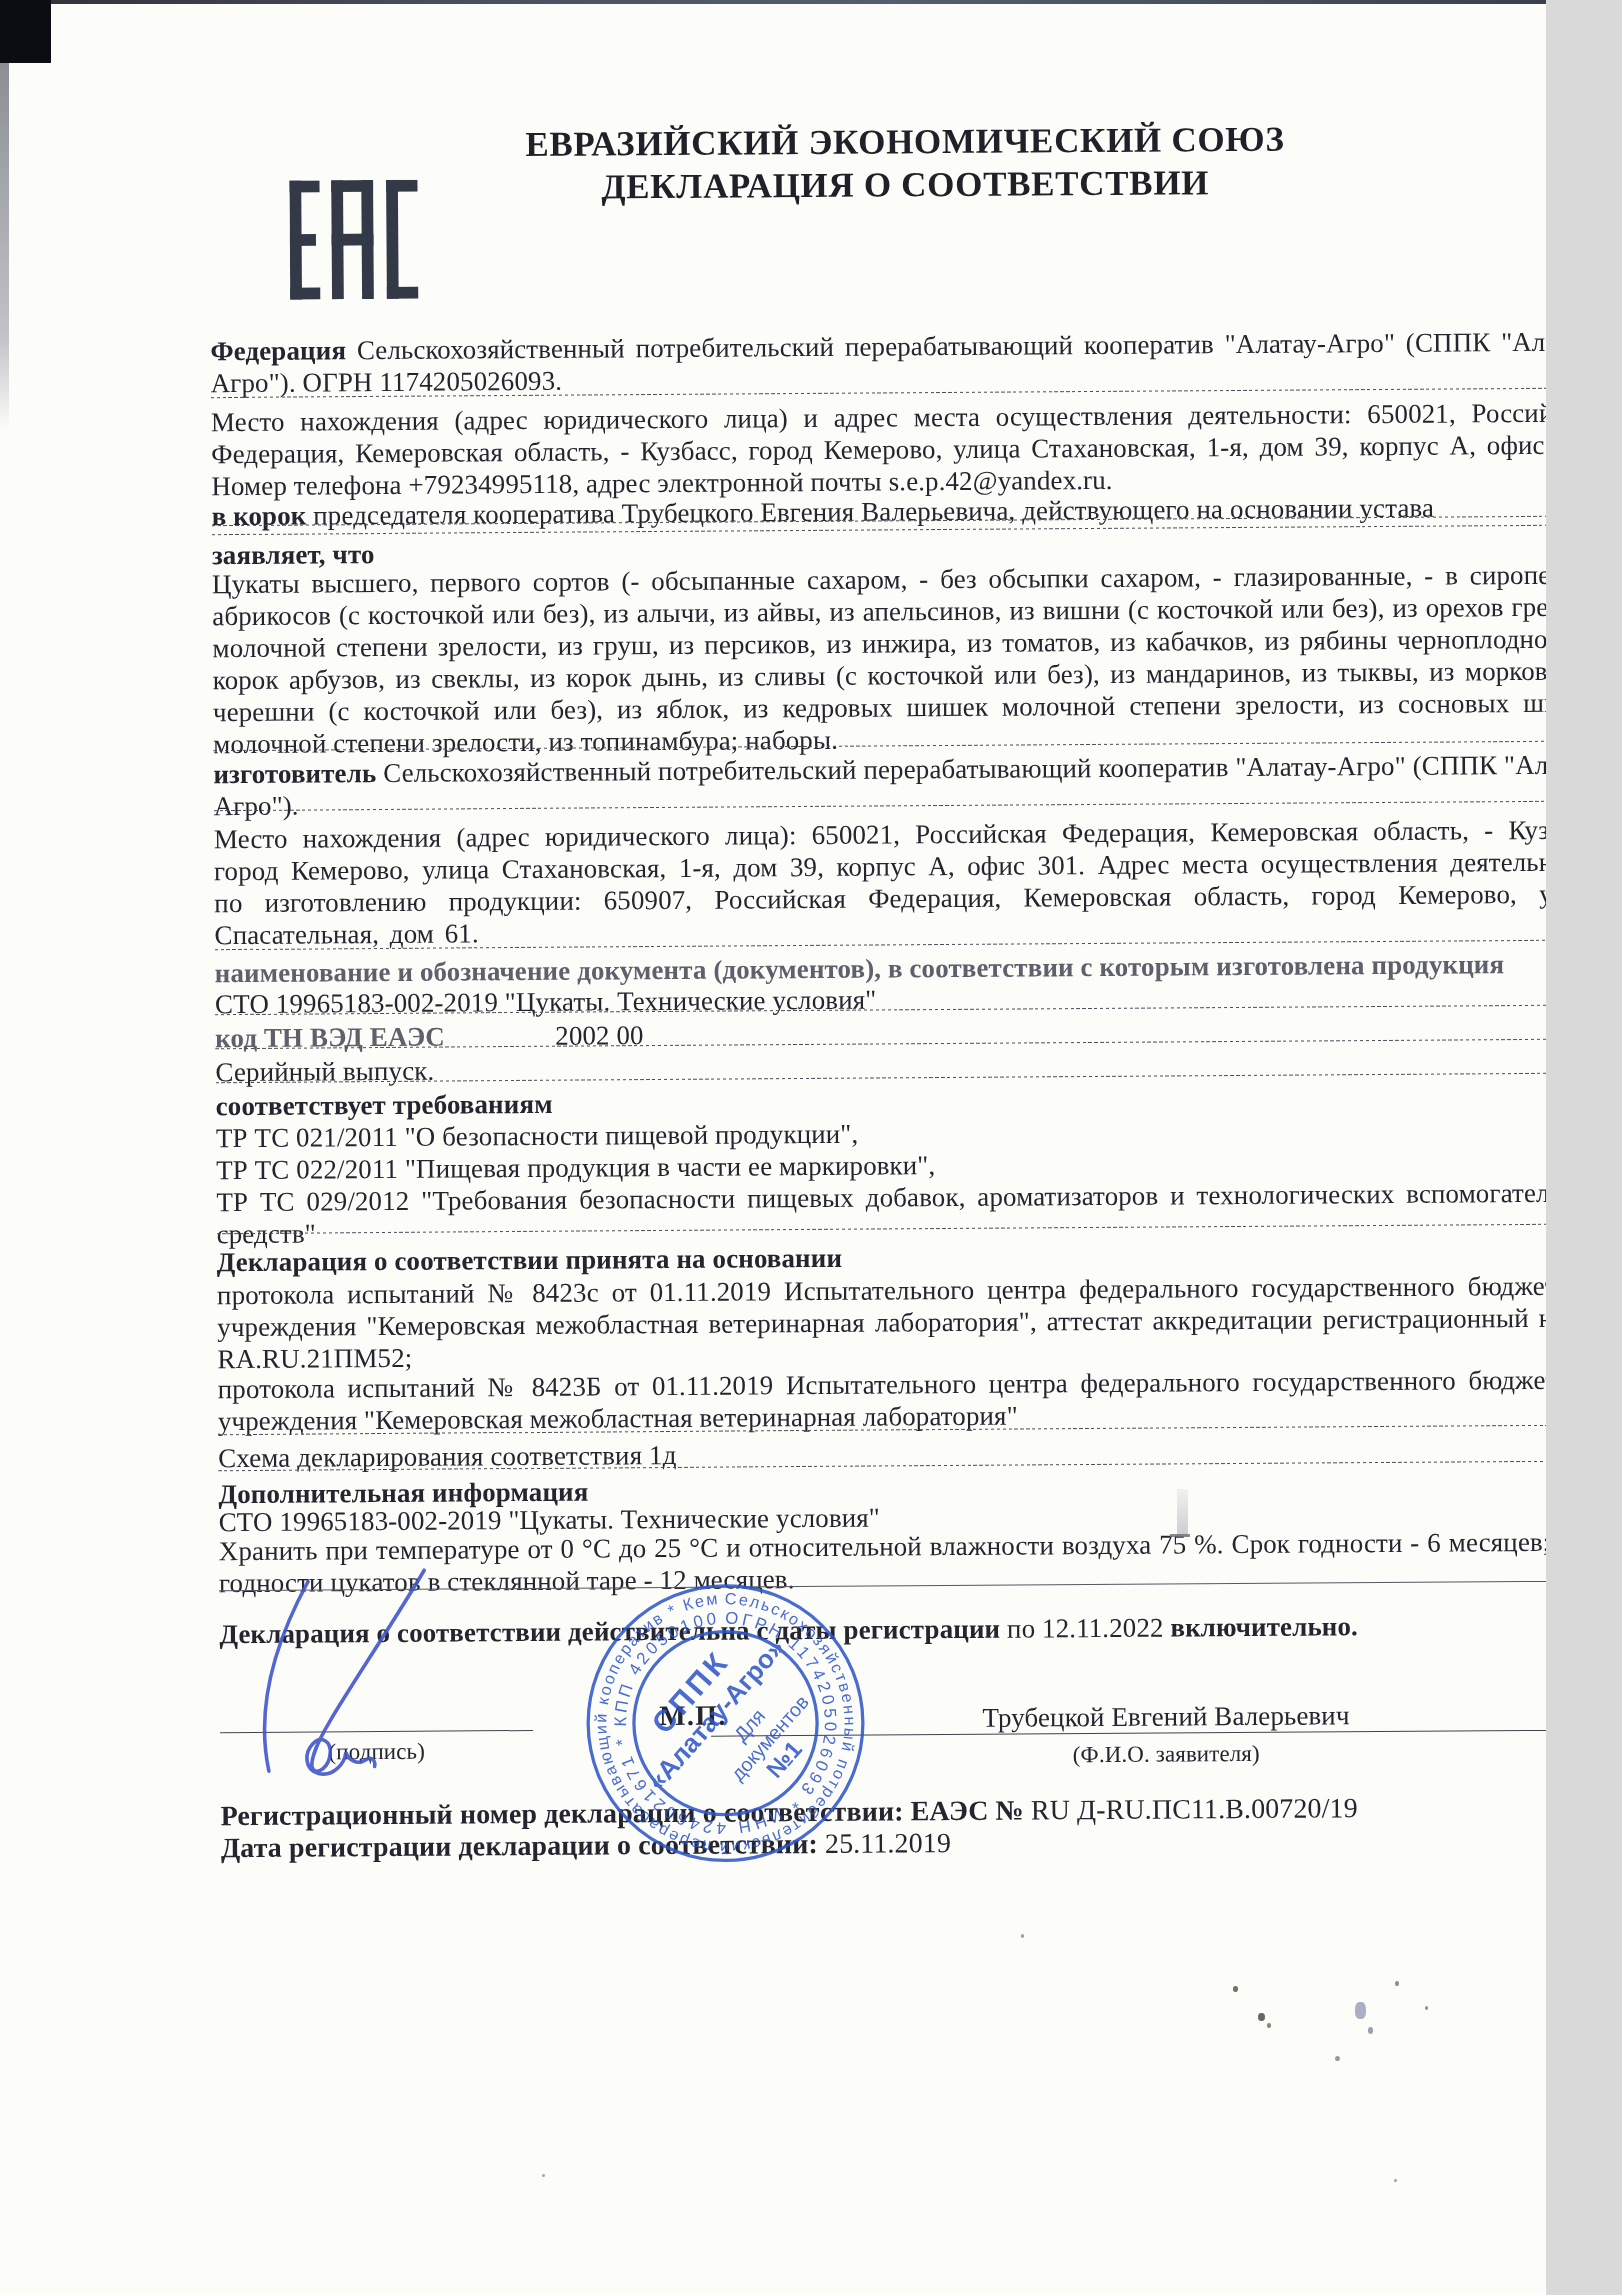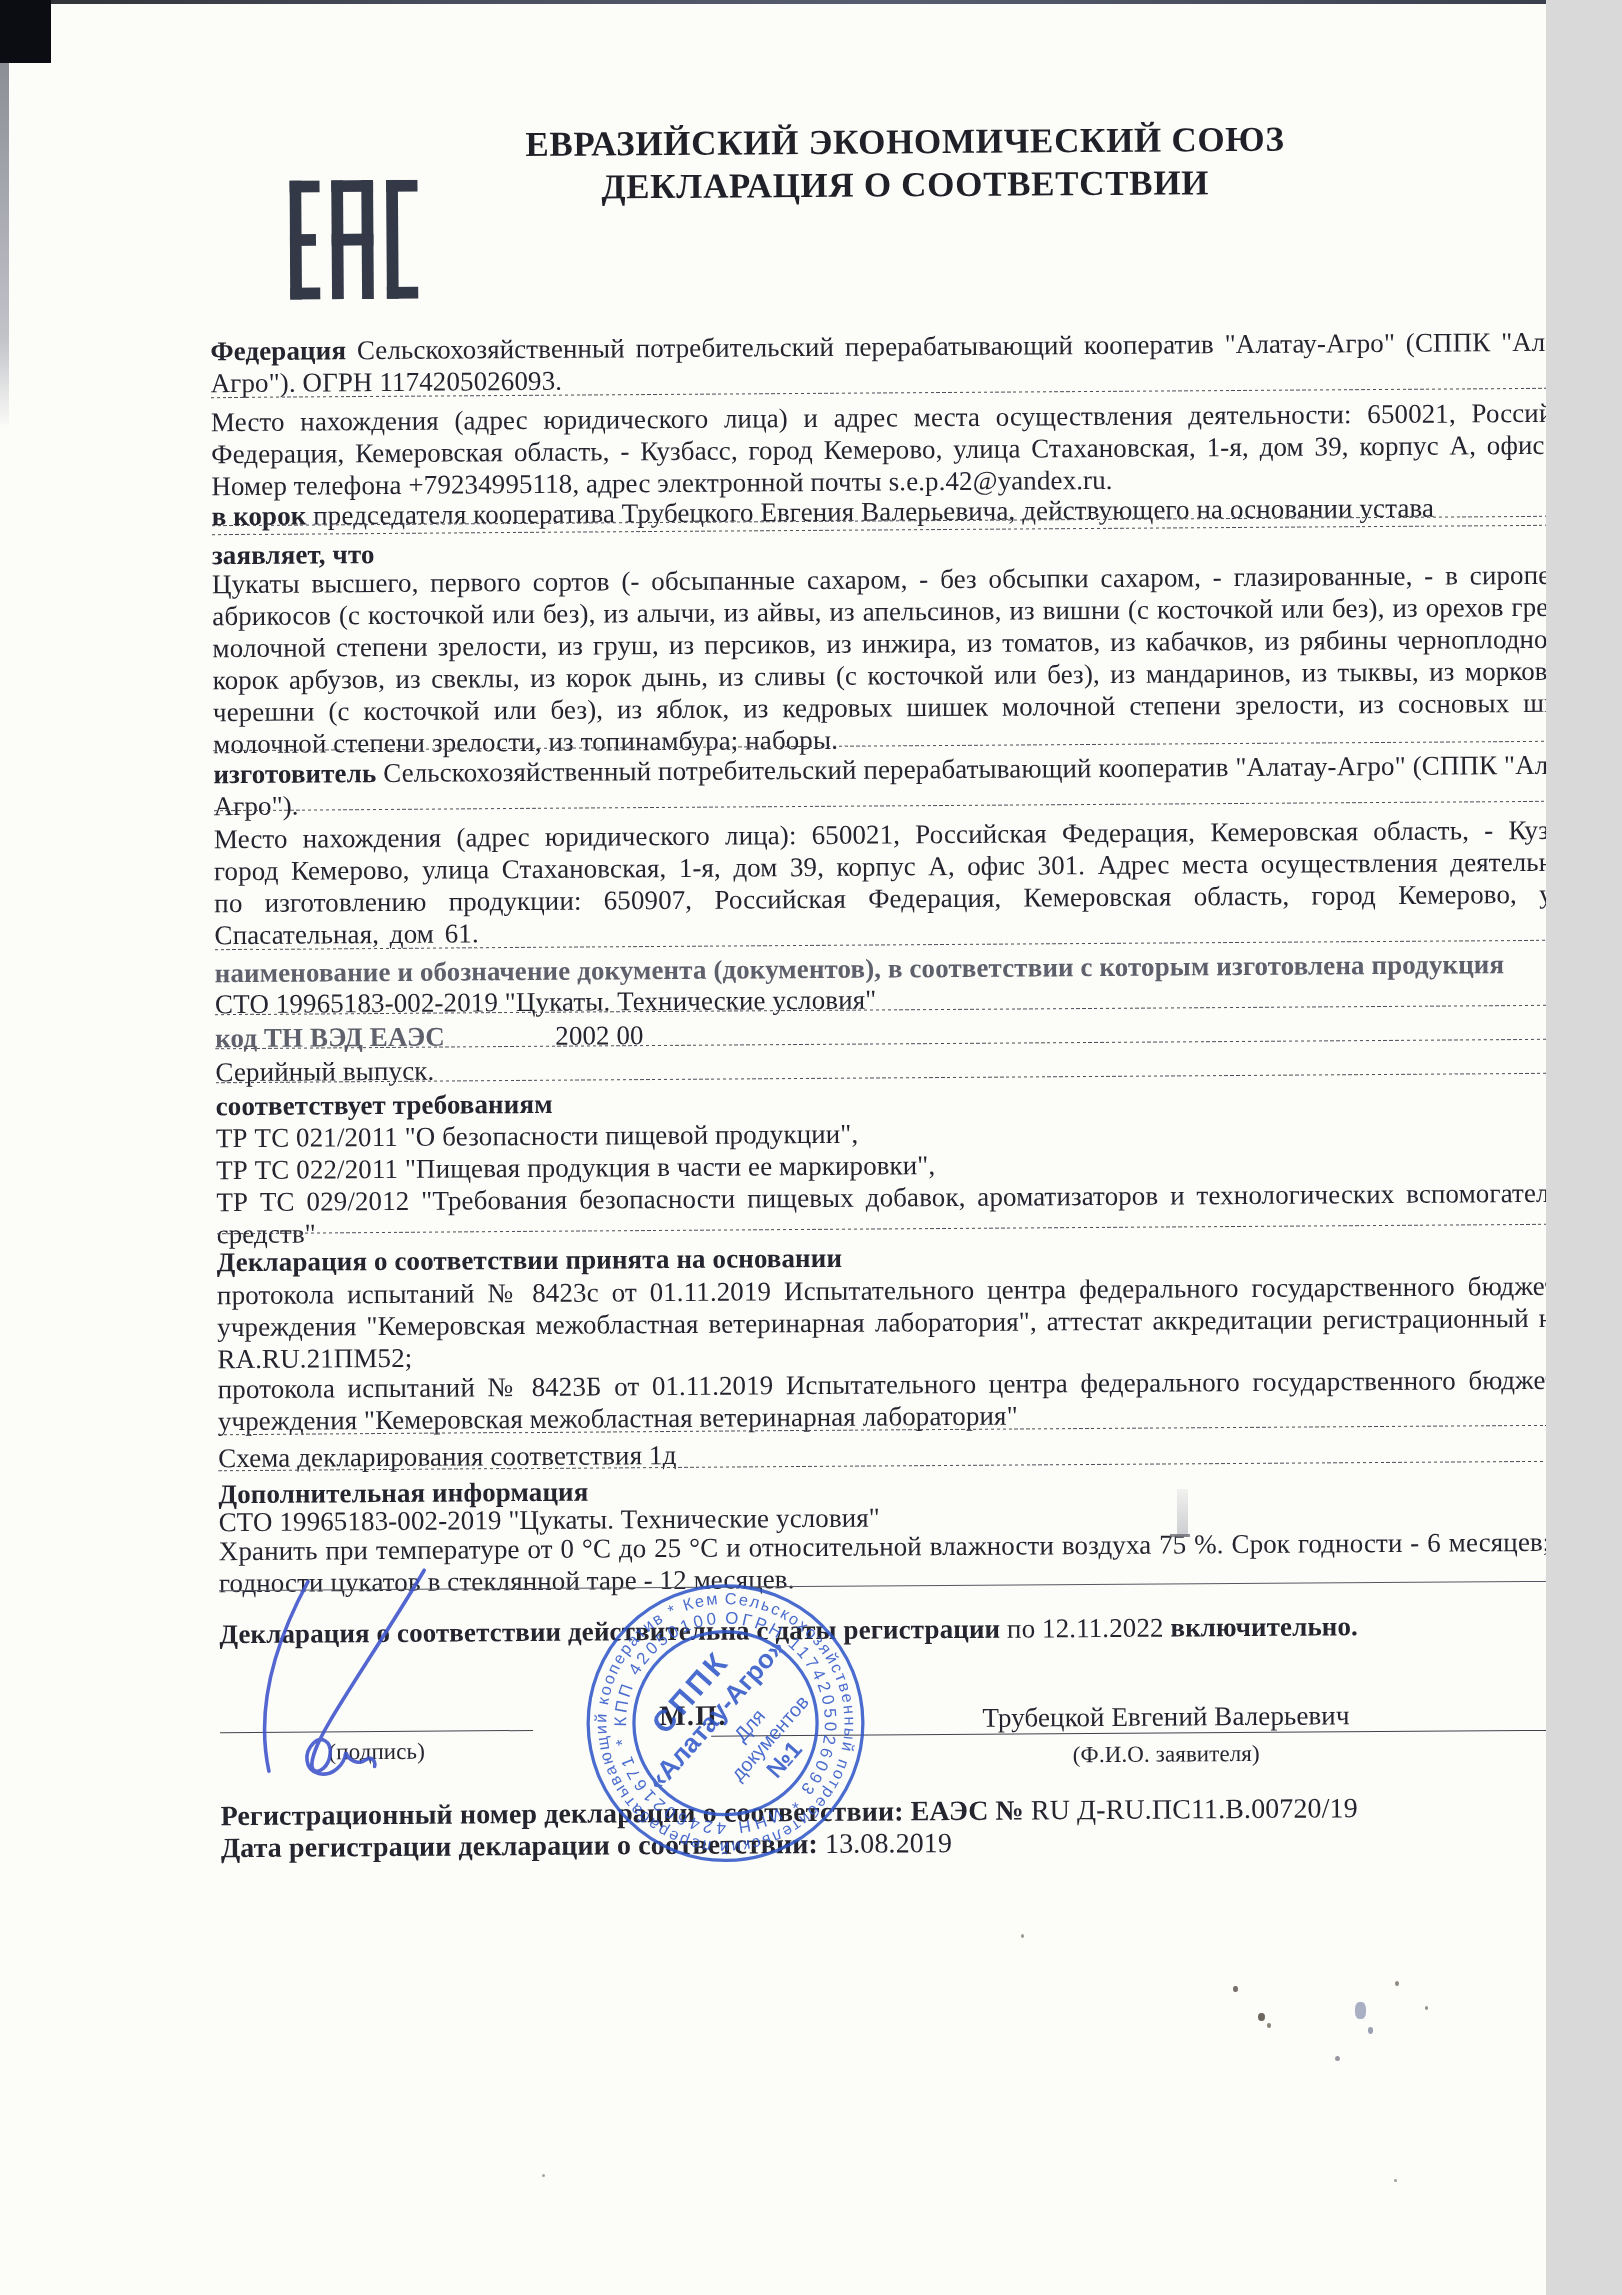--- a/index.html
+++ b/index.html
@@ -108,21 +108,21 @@
     <div class="tb l" style="top:1614px"><span class="b gap">Декларация о соответствии действительна с даты регистрации</span><span class="gap">по 12.11.2022</span><span class="b">включительно.</span></div>
 
     <div class="line" style="left:216px;top:1728px;width:313px"></div>
     <div class="tb sm c" style="left:216px;top:1735px;width:313px">(подпись)</div>
     <div class="mp" style="left:640px;top:1699px;width:98px;text-align:center">М.П.</div>
     <div class="tb c" style="left:707px;top:1703px;width:910px">Трубецкой Евгений Валерьевич</div>
     <div class="line" style="left:707px;top:1735px;width:910px"></div>
     <div class="tb sm c" style="left:707px;top:1743px;width:910px">(Ф.И.О. заявителя)</div>
 
     <div class="tb l" style="top:1796px;font-size:28px"><span class="b gap">Регистрационный номер декларации о соответствии: ЕАЭС №</span><span>RU Д-RU.ПС11.В.00720/19</span></div>
-    <div class="tb l" style="top:1828px;font-size:28px"><span class="b gap">Дата регистрации декларации о соответствии:</span><span>13.08.2019</span></div>
+    <div class="tb l" style="top:1828px;font-size:28px"><span class="b gap">Дата регистрации декларации о соответствии:</span><span>25.11.2019</span></div>
 
     <svg style="position:absolute;left:228px;top:1561px;opacity:.9" width="222" height="222" viewBox="0 0 340 340">
       <g fill="none" stroke="#4256cc" stroke-width="5.5" stroke-linecap="round">
         <path d="M 118 26 C 66 120, 36 220, 56 316"></path>
         <path d="M 296 10 C 252 84, 186 180, 150 240 C 132 270, 116 304, 124 314 C 132 322, 148 310, 150 290 C 152 270, 136 262, 124 274 C 110 288, 110 314, 132 320 C 154 326, 172 306, 174 288 C 178 300, 192 308, 204 300 C 212 294, 220 300, 218 310"></path>
       </g>
     </svg>
 
     <svg style="position:absolute;left:576px;top:1576px;opacity:.86" width="291" height="293" viewBox="0 0 444 448">
       <defs>

